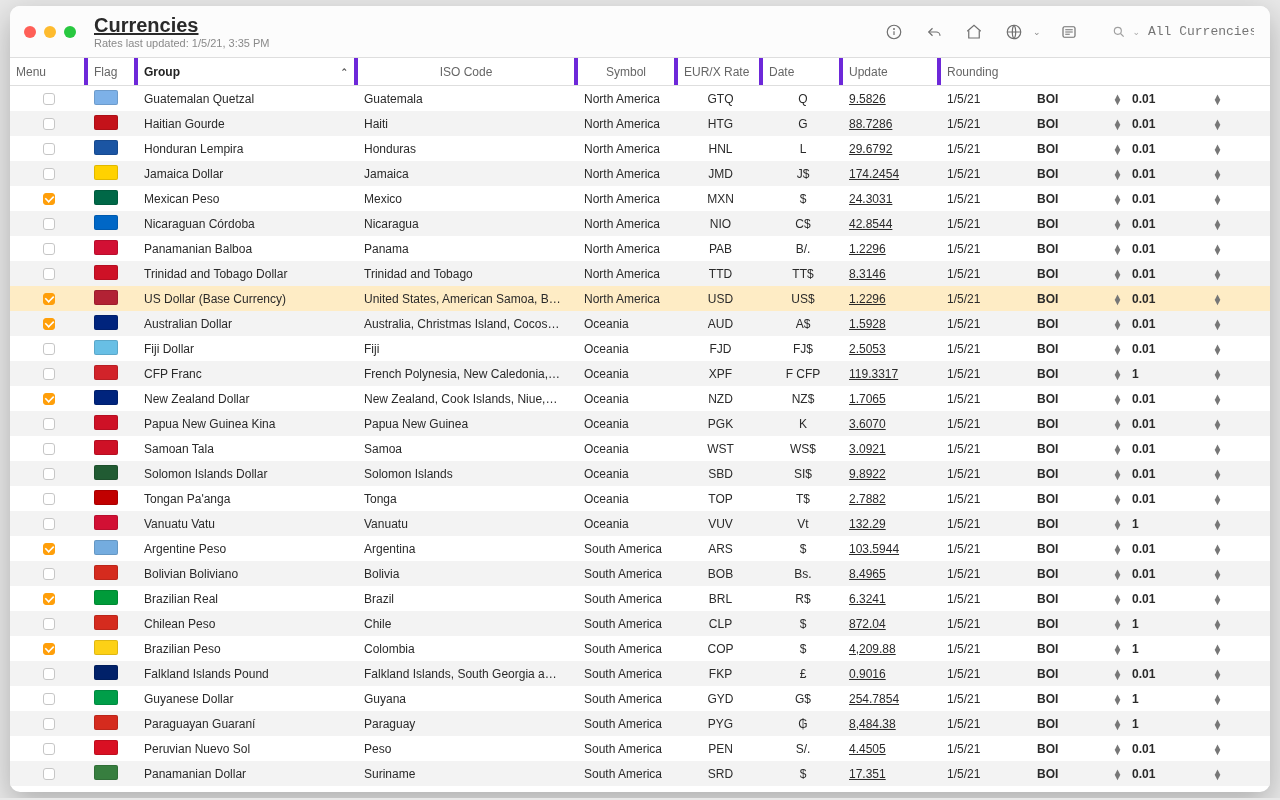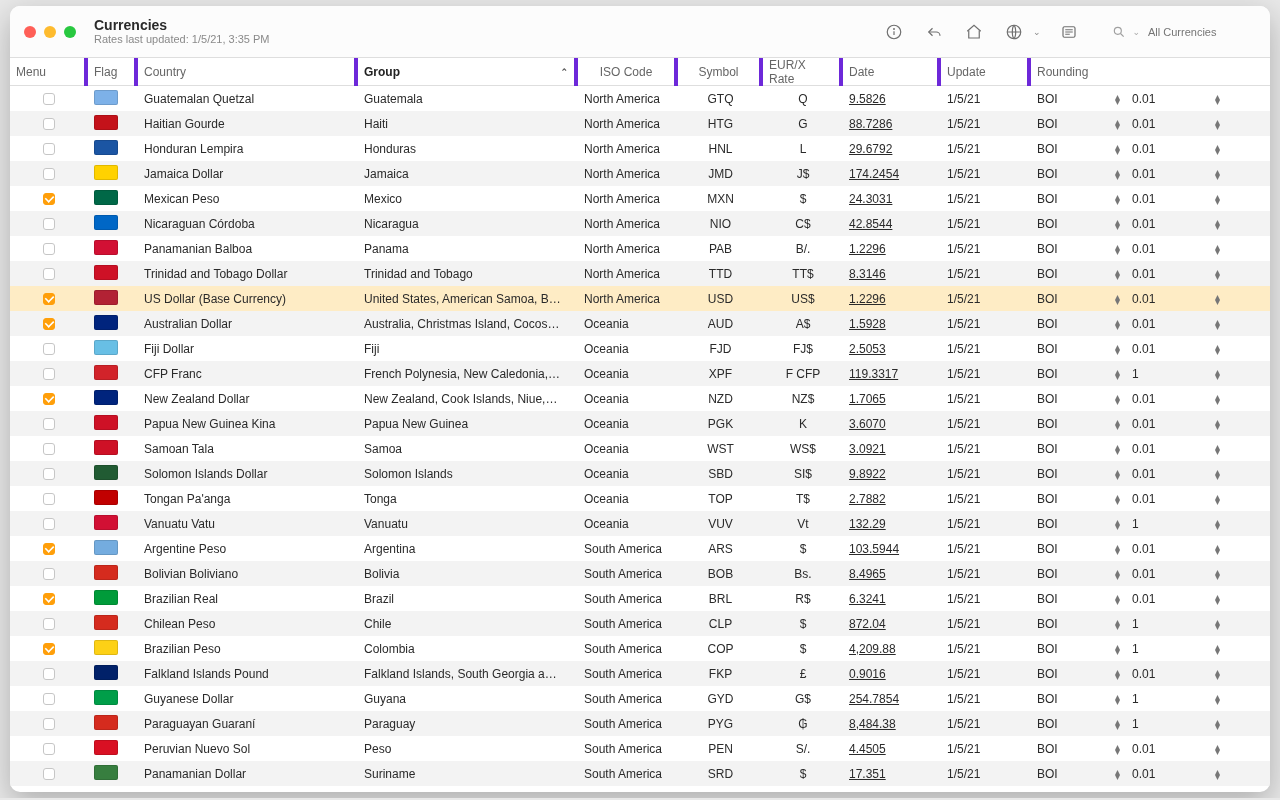--- a/index.html
+++ b/index.html
@@ -23,29 +23,29 @@
   .titlebar{
     display:flex;align-items:center;height:52px;padding:0 14px;border-bottom:1px solid var(--border);
     background:var(--header-bg);
   }
   .traffic{display:flex;gap:8px;margin-right:18px;}
   .traffic span{width:12px;height:12px;border-radius:50%;}
   .tclose{background:#ff5f57;}
   .tmin{background:#febb2e;}
   .tmax{background:#28c840;}
   .title-block{display:flex;flex-direction:column;line-height:1.2;}
-  .title-block .title{font-weight:600;font-size:14px;color:var(--text);}
+  .title-block .title{font-weight:600;font-size:20px;color:var(--text);text-decoration:underline;}
   .title-block .subtitle{font-size:11px;color:var(--muted);}
   .toolbar{margin-left:auto;display:flex;align-items:center;gap:18px;}
   .toolbar .ico{width:22px;height:22px;display:flex;align-items:center;justify-content:center;color:#707070;}
   .toolbar svg{width:18px;height:18px;stroke:#707070;fill:none;stroke-width:1.6;}
   .dropdown-caret{font-size:9px;color:#888;margin-left:-10px;}
   .search{display:flex;align-items:center;gap:6px;color:#a0a0a0;font-size:13px;margin-left:14px;}
   .search svg{width:14px;height:14px;stroke:#a0a0a0;fill:none;stroke-width:2;}
-  .search input{border:none;outline:none;background:transparent;font-size:11px;color:#333;width:110px;}
+  .search input{border:none;outline:none;background:transparent;font-size:13px;color:#333;width:110px;font-family:Liberation Mono, monospace;}
   
   .thead{
     display:grid;
     grid-template-columns:78px 50px 220px 220px 100px 85px 80px 98px 90px 95px 100px;
     align-items:center;height:28px;border-bottom:1px solid var(--border);
     font-size:12px;color:#666;background:#fff;
   }
   .thead > div{padding:0 6px;border-right:4px solid #6d28d9;height:100%;display:flex;align-items:center;gap:4px;}
   .thead > div:last-child{border-right:none;}
   .thead .sorted{font-weight:600;color:#222;}
@@ -61,21 +61,21 @@
   .row:nth-child(even){background:var(--row-even);}
   .row:nth-child(odd){background:var(--row-odd);}
   .row.sel{background:var(--selected)!important;}
   .row > div{padding:0 6px;overflow:hidden;white-space:nowrap;text-overflow:ellipsis;}
   .row .menu{display:flex;justify-content:center;}
   .chk{width:12px;height:12px;border:1px solid #c6c6c6;border-radius:3px;display:inline-block;background:#fff;position:relative;}
   .chk.on{background:#ff9f0a;border-color:#ff9f0a;}
   .chk.on::after{content:"";position:absolute;left:2px;top:-1px;width:5px;height:8px;border:solid #fff;border-width:0 2px 2px 0;transform:rotate(45deg) scale(0.8);}
   .flag{width:24px;height:15px;border-radius:2px;display:inline-block;box-shadow:0 0 0 1px rgba(0,0,0,0.12) inset;}
   .stepper{font-size:10px;color:#777;display:inline-flex;flex-direction:column;line-height:5px;margin-left:auto;}
-  .upd, .rnd{display:flex;align-items:center;}
+  .upd, .rnd{display:flex;align-items:center;font-weight:bold;}
   .sym, .iso{text-align:center;}
   .rate{padding-left:10px;text-decoration:underline;}
 </style>
 </head>
 <body>
 
 <div class="window">
 
   <div class="titlebar">
     <div class="traffic">
@@ -133,23 +133,20 @@
     </div>
   </div>
 
   <div class="thead">
     <div>
         <span>Menu</span>
       </div>
     <div>
         <span>Flag</span>
       </div>
-    <div>
-        <span>Country</span>
-      </div>
     <div class="sorted">
         <span>Group</span>
         <span class="sort-caret"></span>
       </div>
     <div style="justify-content:center">
         <span>ISO Code</span>
       </div>
     <div style="justify-content:center">
         <span>Symbol</span>
       </div>

